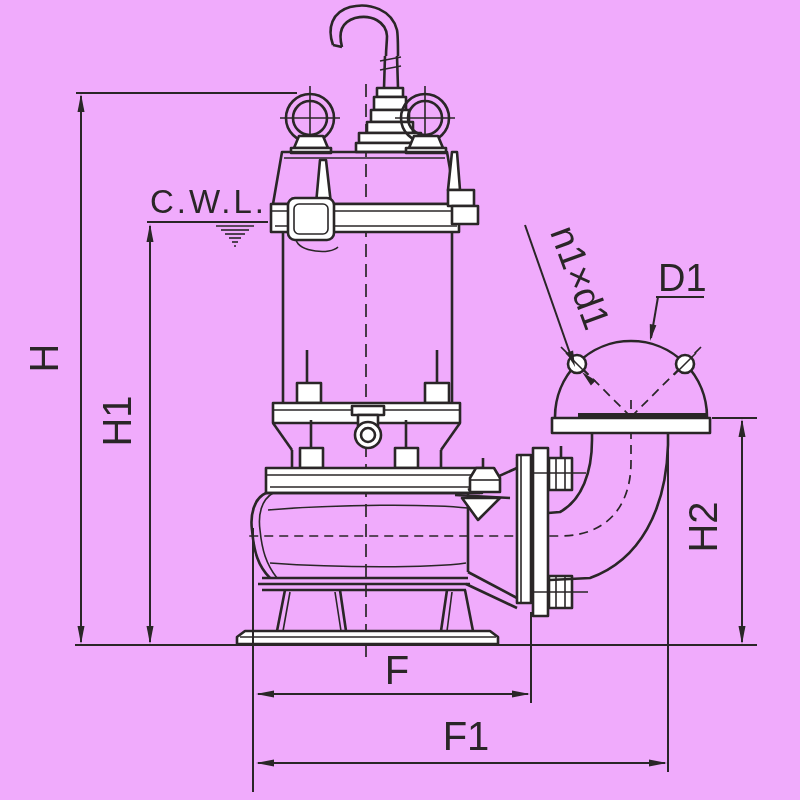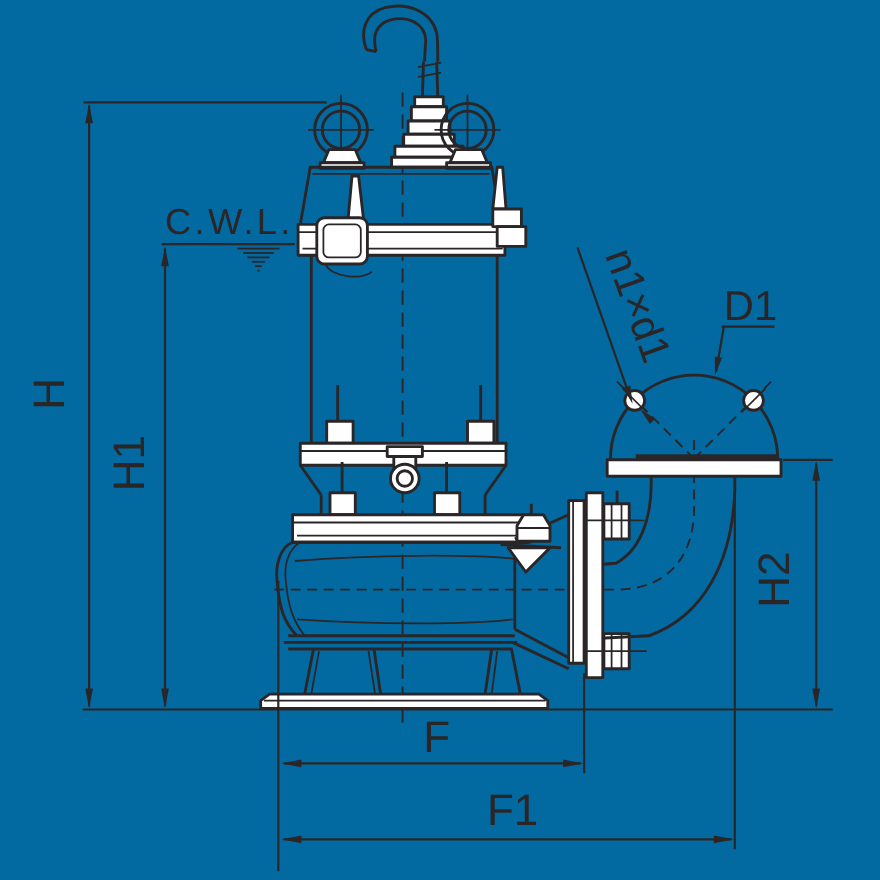--- a/index.html
+++ b/index.html
@@ -1,16 +1,16 @@
 <!DOCTYPE html>
 <html><head>
 <meta charset="utf-8">
 <style>
   html,body{margin:0;padding:0;background:#ffffff;}
-  .stage{width:800px;height:800px;position:relative;background:#0369a1;overflow:hidden;
+  .stage{width:800px;height:800px;position:relative;background:#f0abfc;overflow:hidden;
          font-family:"Liberation Sans", sans-serif;text-decoration:underline;}
   svg{display:block}
   
   .obj   {fill:none;stroke:#2a2627;stroke-width:2.6;stroke-linejoin:round;}
   .objf  {fill:#ffffff;stroke:#2a2627;stroke-width:2.6;stroke-linejoin:round;}
   .thin  {fill:none;stroke:#2a2627;stroke-width:1.6;}
   .dim   {fill:none;stroke:#2a2627;stroke-width:2;}
   .cl    {fill:none;stroke:#2a2627;stroke-width:1.7;stroke-dasharray:13 7;}
   .clf   {fill:none;stroke:#2a2627;stroke-width:1.7;stroke-dasharray:9 6;}
   .arr   {fill:#2a2627;stroke:none;}

